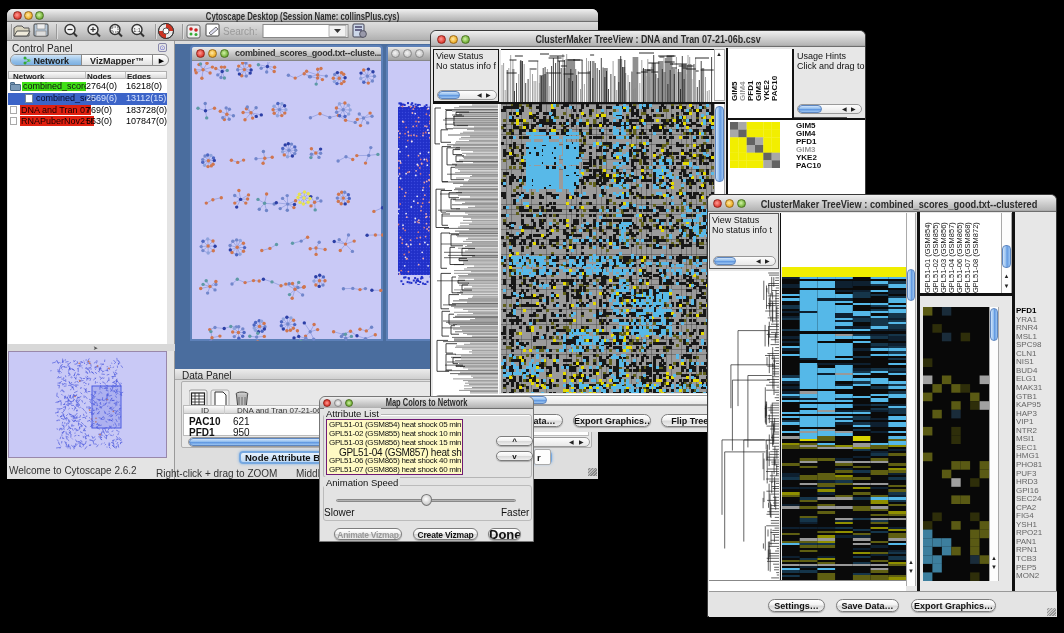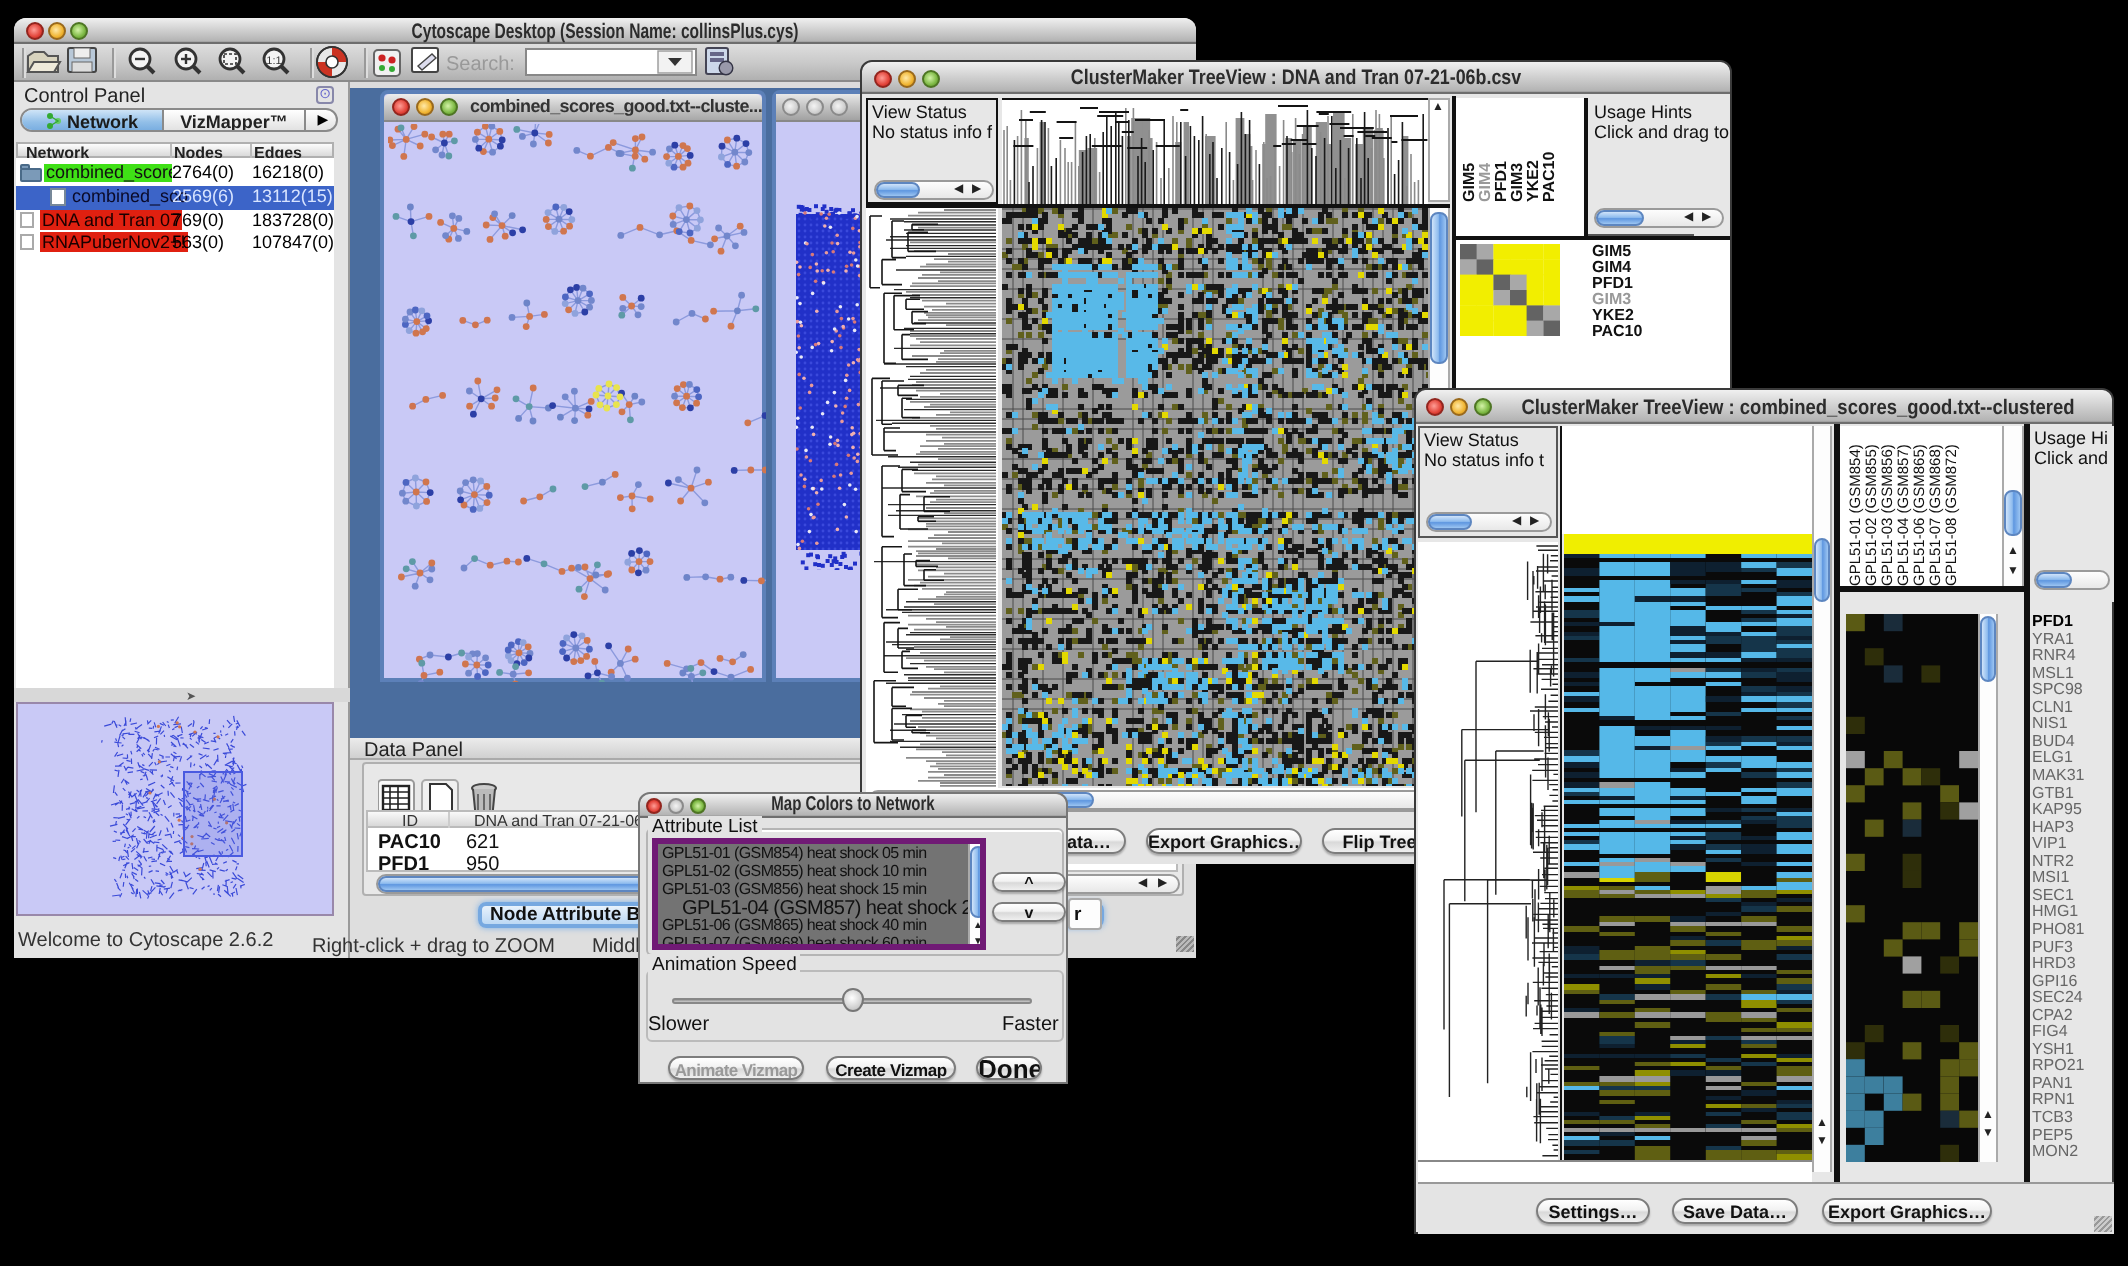--- a/index.html
+++ b/index.html
@@ -1653,26 +1653,20 @@
           <rect x="9.4" y="256.9" width="9.4" height="8.6" fill="#3d7f9e"></rect>
           <rect x="0.0" y="265.4" width="9.4" height="8.6" fill="#3d7f9e"></rect>
           <rect x="47.1" y="265.4" width="9.4" height="8.6" fill="#2e2e0a"></rect>
         </svg></div>
     </div>
     <div class="vtrack" style="left:281px;top:112px;width:10px;height:274px"></div>
     <div class="vthumb" style="left:282px;top:113px;width:8px;height:33px"></div>
     <div class="arr" style="left:282px;top:360px;width:8px;font-size:6px">▲</div>
     <div class="arr" style="left:282px;top:369px;width:8px;font-size:6px">▼</div>
     <div class="vline" style="left:304px;top:17px;width:3px;height:380px"></div>
-    <div class="panel" style="left:307px;top:18px;width:42px;height:88px;border:none">
-      <div class="abs" style="left:2px;top:1px;font-size:9px;color:#111;white-space:nowrap">Usage Hi</div>
-      <div class="abs" style="left:2px;top:11px;font-size:9px;color:#111;white-space:nowrap">Click and</div>
-      <div class="ascroll" style="left:2px;top:72px;width:38px;height:10px"></div>
-      <div class="athumb" style="left:3px;top:73px;width:18px;height:8px"></div>
-    </div>
     <div class="abs" style="left:308px;top:111.0px;font-size:8px;font-weight:bold;color:#000">PFD1</div>
     <div class="abs" style="left:308px;top:119.5px;font-size:8px;font-weight:normal;color:#666">YRA1</div>
     <div class="abs" style="left:308px;top:128.1px;font-size:8px;font-weight:normal;color:#666">RNR4</div>
     <div class="abs" style="left:308px;top:136.7px;font-size:8px;font-weight:normal;color:#666">MSL1</div>
     <div class="abs" style="left:308px;top:145.2px;font-size:8px;font-weight:normal;color:#666">SPC98</div>
     <div class="abs" style="left:308px;top:153.8px;font-size:8px;font-weight:normal;color:#666">CLN1</div>
     <div class="abs" style="left:308px;top:162.3px;font-size:8px;font-weight:normal;color:#666">NIS1</div>
     <div class="abs" style="left:308px;top:170.9px;font-size:8px;font-weight:normal;color:#666">BUD4</div>
     <div class="abs" style="left:308px;top:179.4px;font-size:8px;font-weight:normal;color:#666">ELG1</div>
     <div class="abs" style="left:308px;top:187.9px;font-size:8px;font-weight:normal;color:#666">MAK31</div>
@@ -1705,21 +1699,21 @@
     <div class="abs" style="left:339px;top:413px;width:9px;height:8px;background:repeating-linear-gradient(135deg,#ccc 0 1px,#999 1px 2px)"></div>
   </div>
 <div class="win" style="left:319px;top:396px;width:215px;height:146px;background:#e3e3e3;border:1px solid #777">
     <div class="tbar" style="height:12px"></div>
     <div class="ttext" style="top:0;font-size:10px;transform:scaleX(0.75)">Map Colors to Network</div>
     <div class="light lr" style="left:3px;top:2px;width:8px;height:8px"></div>
     <div class="light lgray" style="left:14px;top:2px;width:8px;height:8px"></div>
     <div class="light lg" style="left:25px;top:2px;width:8px;height:8px"></div>
     <div class="abs" style="left:4px;top:11px;font-size:9.5px;color:#111;background:#e3e3e3;padding:0 2px;z-index:2">Attribute List</div>
     <div class="abs" style="left:3px;top:17px;width:209px;height:64px;border:1px solid #b5b5b5;border-radius:3px;box-shadow:inset 0 1px 0 #fff"></div>
-    <div class="abs" style="left:6px;top:22px;width:167px;height:56px;background:#737373;border:3px solid #701a75;overflow:hidden">
+    <div class="abs" style="left:6px;top:22px;width:137px;height:56px;background:#fef9c3;border:1px solid #701a75;overflow:hidden">
       <div class="abs" style="left:2px;top:0px;font-size:8px;letter-spacing:-0.3px;color:#111;white-space:nowrap">GPL51-01 (GSM854) heat shock 05 min</div>
       <div class="abs" style="left:2px;top:9px;font-size:8px;letter-spacing:-0.3px;color:#111;white-space:nowrap">GPL51-02 (GSM855) heat shock 10 min</div>
       <div class="abs" style="left:2px;top:18px;font-size:8px;letter-spacing:-0.3px;color:#111;white-space:nowrap">GPL51-03 (GSM856) heat shock 15 min</div>
       <div class="abs" style="left:12px;top:27px;font-size:10px;letter-spacing:-0.3px;color:#111;white-space:nowrap">GPL51-04 (GSM857) heat shock 20 min</div>
       <div class="abs" style="left:2px;top:36px;font-size:8px;letter-spacing:-0.3px;color:#111;white-space:nowrap">GPL51-06 (GSM865) heat shock 40 min</div>
       <div class="abs" style="left:2px;top:45px;font-size:8px;letter-spacing:-0.3px;color:#111;white-space:nowrap">GPL51-07 (GSM868) heat shock 60 min</div>
       <div class="vtrack" style="left:155px;top:0;width:10px;height:54px"></div>
       <div class="vthumb" style="left:156px;top:1px;width:8px;height:36px"></div>
       <div class="arr" style="left:156px;top:38px;width:8px;font-size:5px">▲</div>
       <div class="arr" style="left:156px;top:46px;width:8px;font-size:5px">▼</div>

